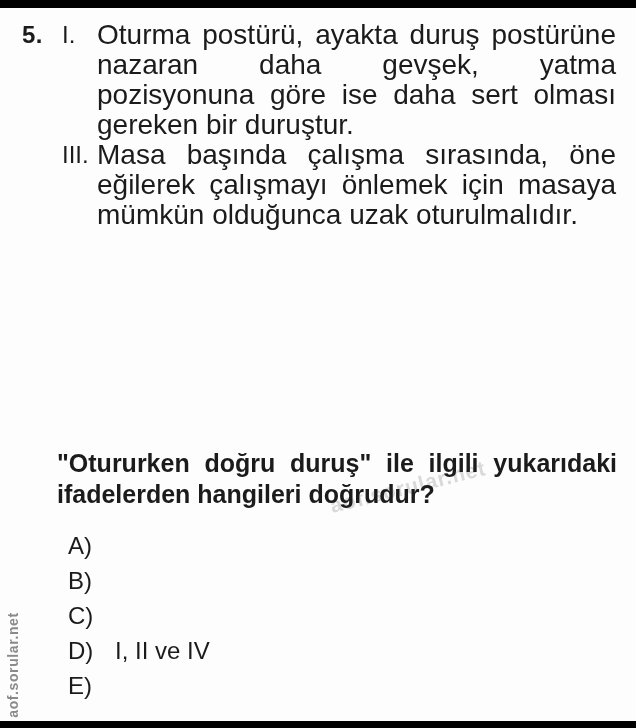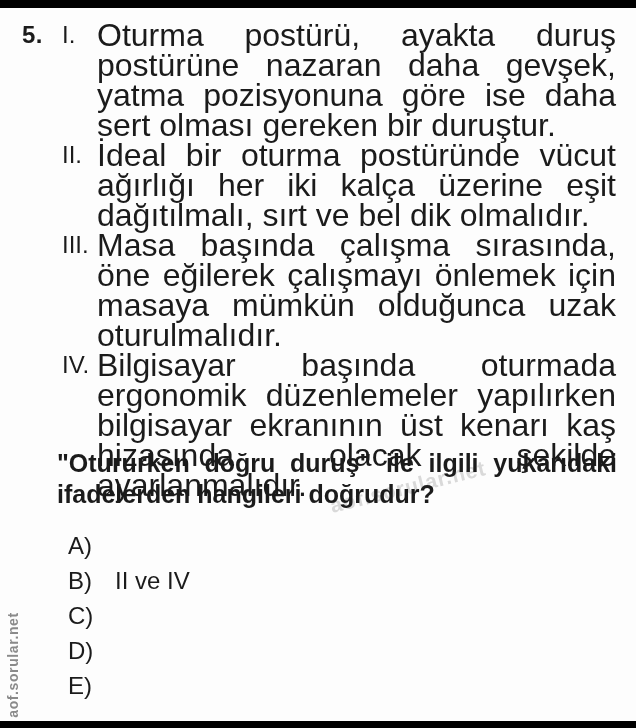--- a/index.html
+++ b/index.html
@@ -45,21 +45,21 @@
     display: flex;
     align-items: flex-start;
   }
   .statement-marker {
     flex: 0 0 35px;
     font-size: 24px;
     line-height: 30px;
   }
   .statement-text {
     flex: 1 1 auto;
-    font-size: 32px;
+    font-size: 28px;
     line-height: 30px;
     text-align: justify;
     text-justify: inter-word;
   }
 
   #question-stem {
     position: absolute;
     left: 57px;
     top: 448px;
     width: 560px;
@@ -127,48 +127,40 @@
   <div id="watermark-diagonal">aof.sorular.net</div>
 
   <div id="question-number">5.</div>
 
   <div id="statement-list">
     <div class="statement-item">
       <span class="statement-marker">I.</span>
       <span class="statement-text">Oturma postürü, ayakta duruş postürüne nazaran daha gevşek, yatma pozisyonuna göre ise daha sert olması gereken bir duruştur.</span>
     </div>
     <div class="statement-item">
-      <span class="statement-marker">II.</span>
-      <span class="statement-text">İdeal bir oturma postüründe vücut ağırlığı her iki kalça üzerine eşit dağıtılmalı, sırt ve bel dik olmalıdır.</span>
-    </div>
-    <div class="statement-item">
       <span class="statement-marker">III.</span>
       <span class="statement-text">Masa başında çalışma sırasında, öne eğilerek çalışmayı önlemek için masaya mümkün olduğunca uzak oturulmalıdır.</span>
-    </div>
-    <div class="statement-item">
-      <span class="statement-marker">IV.</span>
-      <span class="statement-text">Bilgisayar başında oturmada ergonomik düzenlemeler yapılırken bilgisayar ekranının üst kenarı kaş hizasında olacak şekilde ayarlanmalıdır.</span>
     </div>
   </div>
 
   <div id="question-stem">"Otururken doğru duruş" ile ilgili yukarıdaki ifadelerden hangileri doğrudur?</div>
 
   <div id="options-list">
     <div class="option-row">
       <span class="option-letter">A)</span>
     </div>
     <div class="option-row">
       <span class="option-letter">B)</span>
-      <span class="option-text">II ve IV</span>
     </div>
     <div class="option-row">
       <span class="option-letter">C)</span>
     </div>
     <div class="option-row">
       <span class="option-letter">D)</span>
+      <span class="option-text">I, II ve IV</span>
     </div>
     <div class="option-row">
       <span class="option-letter">E)</span>
     </div>
   </div>
 
   <div id="watermark-side">aof.sorular.net</div>
 
   <div id="bottom-bar" class="bar"></div>
 

